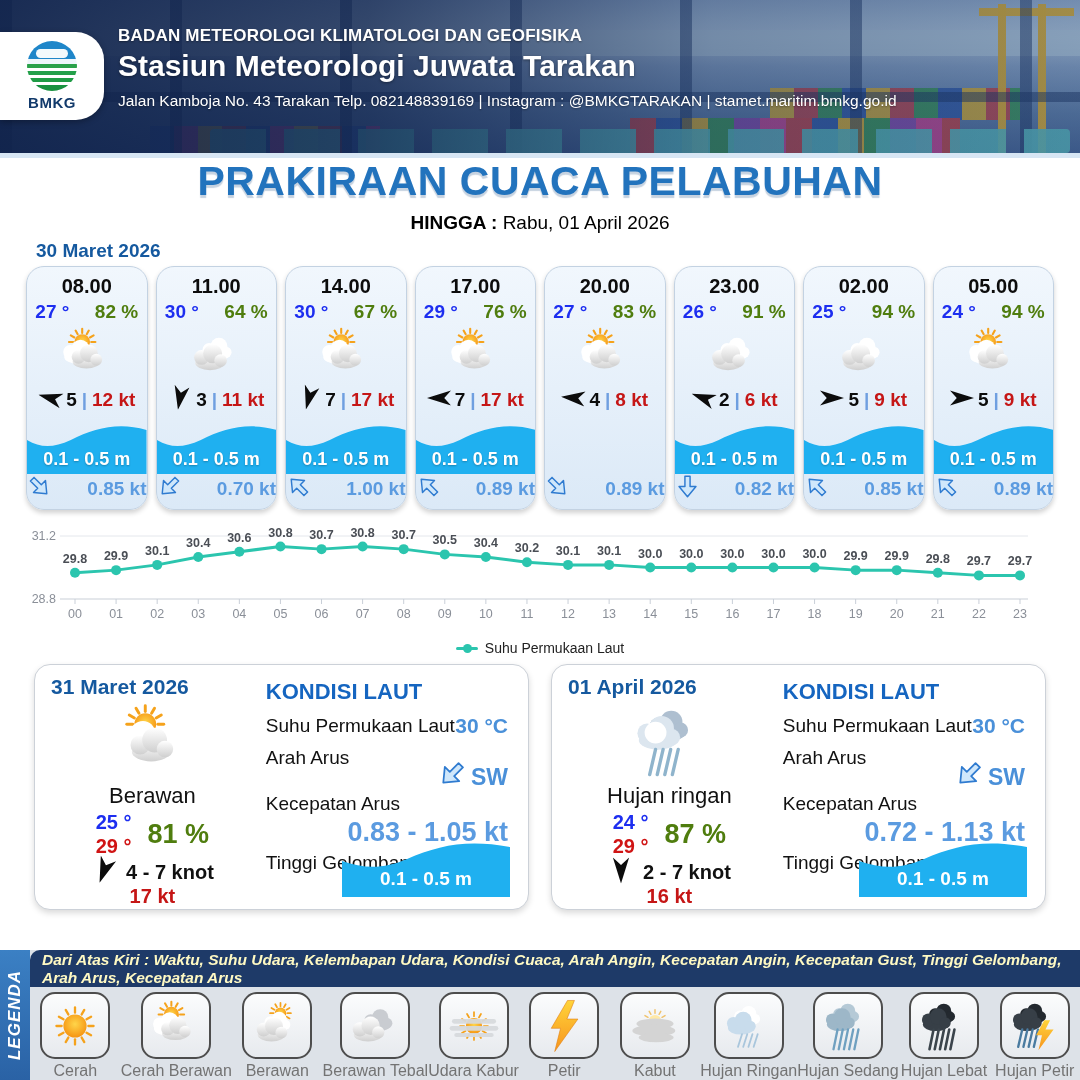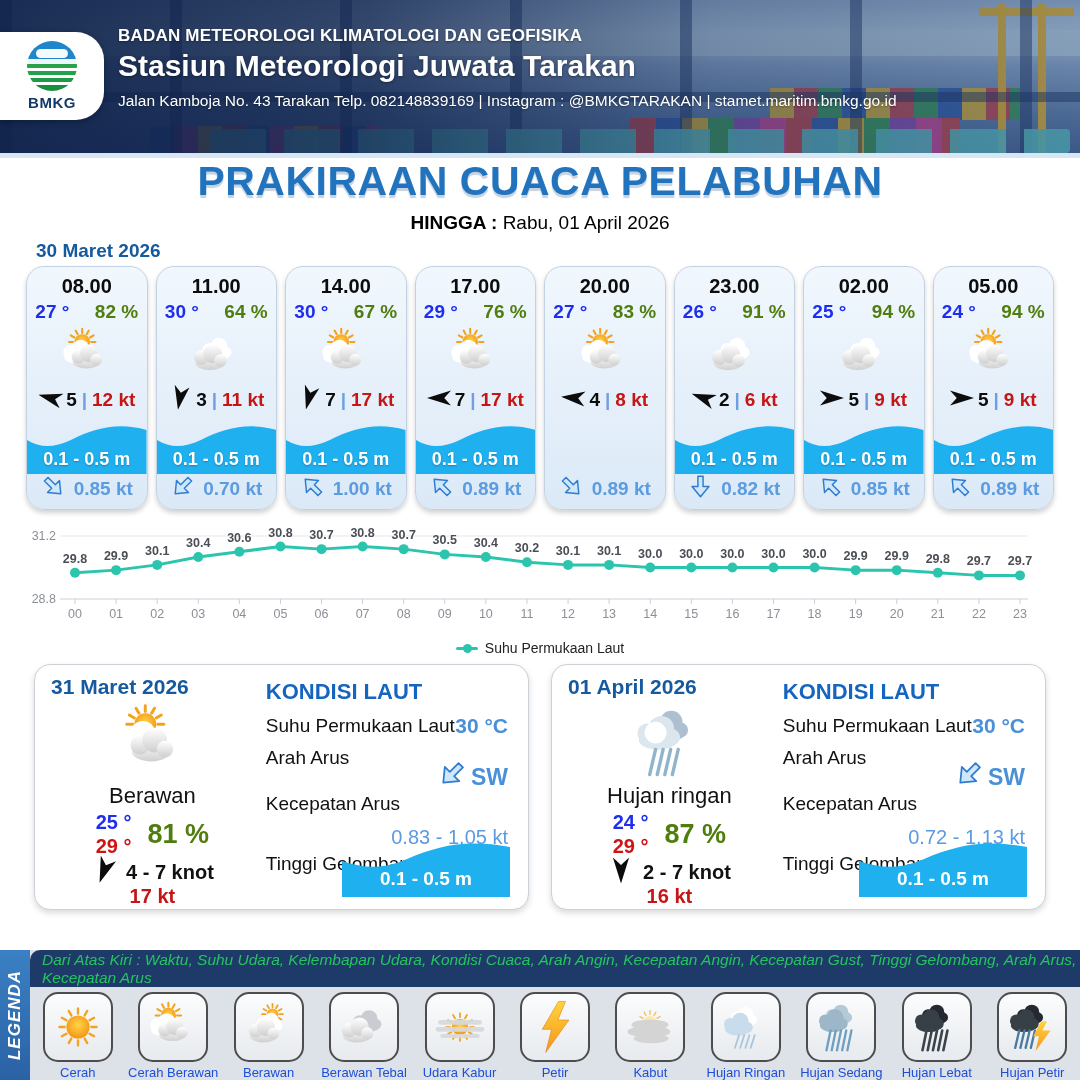--- a/index.html
+++ b/index.html
@@ -62,21 +62,21 @@
   .c-temp { color:#1d2ef0; font-weight:bold; font-size:19px; }
   .c-hum  { color:#4f7d0e; font-weight:bold; font-size:19px; }
   .c-icon { height:60px; margin-top:1px; }
   .c-wind { display:flex; align-items:center; gap:4px; margin-top:5px; font-size:19px; font-weight:bold; color:#0c0c0c; }
   .c-sep { color:#6f9fe0; margin:0 1px; font-weight:bold; }
   .c-gust { color:#c51616; }
   .c-wave { position:absolute; bottom:35px; left:0; width:100%; height:56px; }
   .c-wave svg { display:block; width:100%; height:100%; }
   .c-wave-label { position:absolute; bottom:4px; width:100%; text-align:center; color:#fff; font-weight:bold; font-size:18px;
     text-shadow:0 1px 2px rgba(0,0,0,.25); }
-  .c-cur { position:absolute; bottom:5px; left:0; width:100%; display:flex; align-items:center; justify-content:center;
+  .c-cur { position:absolute; bottom:5px; left:0; width:100%; display:flex; align-items:center; justify-content:space-between;
     gap:8px; font-size:19px; font-weight:bold; color:#5b9be0; }
 
   
   .chart-wrap { margin:6px 20px 0; }
   .chart-legend { display:flex; justify-content:center; align-items:center; gap:7px; font-size:14px; color:#222; height:16px; }
   .cl-marker { position:relative; width:22px; height:3px; background:#2bc5ae; border-radius:2px; }
   .cl-marker::after { content:""; position:absolute; left:7px; top:-3px; width:9px; height:9px; border-radius:50%; background:#2bc5ae; }
 
   
   .daily { display:flex; gap:22px; margin:8px 34px 0; height:246px; }
@@ -91,39 +91,39 @@
   .d-tmin { color:#1d2ef0; font-weight:bold; font-size:20px; }
   .d-tmax { color:#d01414; font-weight:bold; font-size:20px; }
   .d-hum  { color:#4f7d0e; font-weight:bold; font-size:27px; }
   .d-wind { display:flex; align-items:center; gap:9px; font-weight:bold; font-size:20px; color:#111; margin-top:3px; }
   .d-gust { color:#c51616; font-weight:bold; font-size:20px; margin-top:1px; }
   .d-right { flex:1; padding-left:8px; position:relative; }
   .d-sea-title { color:#1565c0; font-weight:bold; font-size:22px; margin:4px 0 0 4px; }
   .d-row { display:flex; justify-content:space-between; align-items:center; font-size:19px; color:#111; margin-top:9px; padding:0 4px; }
   .d-val-blue { color:#4a90d9; font-weight:bold; font-size:21px; }
   .d-dir { display:flex; align-items:center; gap:4px; color:#4a90d9; font-weight:bold; font-size:23px; margin-top:-6px; }
-  .d-cur-speed { text-align:right; color:#5b9be0; font-weight:normal; font-size:20px; margin-top:11px; padding-right:4px; }
+  .d-cur-speed { text-align:right; color:#5b9be0; font-weight:bold; font-size:27px; margin-top:2px; padding-right:4px; }
   .d-wave-badge { position:absolute; right:2px; bottom:2px; width:168px; height:62px; }
   .d-wave-badge svg { display:block; width:100%; height:100%; }
   .d-wave-label { position:absolute; bottom:7px; width:100%; text-align:center; color:#fff; font-weight:bold; font-size:19px; }
 
   
   .footer { position:absolute; left:0; bottom:0; width:1080px; height:130px; background:#dde2e8; }
   .f-strip { position:absolute; left:0; top:0; width:30px; height:130px;
     background:linear-gradient(180deg,#3b80c4,#2a62a5); display:flex; align-items:center; justify-content:center; }
   .f-strip span { transform:rotate(-90deg); color:#fff; font-weight:bold; font-style:italic; font-size:17px;
     letter-spacing:1px; white-space:nowrap; }
   .f-bar { position:absolute; left:30px; right:0; top:0; height:37px; background:#1e3a68;
     border-top-left-radius:10px; display:flex; align-items:center; padding-left:12px; }
-  .f-bar span { color:#22c55e; font-style:italic; font-size:15.5px; }
+  .f-bar span { color:#fef9c3; font-style:italic; font-size:15.5px;font-weight:bold; }
   .f-items { position:absolute; left:30px; right:0; top:40px; bottom:0; display:flex; }
   .f-item { flex:1; display:flex; flex-direction:column; align-items:center; }
   .f-tile { width:70px; height:70px; border:2px solid #4d4d4d; border-radius:15px; margin-top:2px;
     background:linear-gradient(180deg,#fbfcfd,#e7eaee); display:flex; align-items:center; justify-content:center; }
-  .f-label { font-size:13px; color:#1d4ed8; margin-top:3px; white-space:nowrap; }
+  .f-label { font-size:16px; color:#737373; margin-top:3px; white-space:nowrap; }
 
   .wind-arrow { display:inline-block; }
   .cur-arrow { display:inline-block; }
 </style>
 </head>
 <body>
 
 <div class="header">
   <div class="hdr-sea"></div>
   <div class="hdr-cont2"></div>

